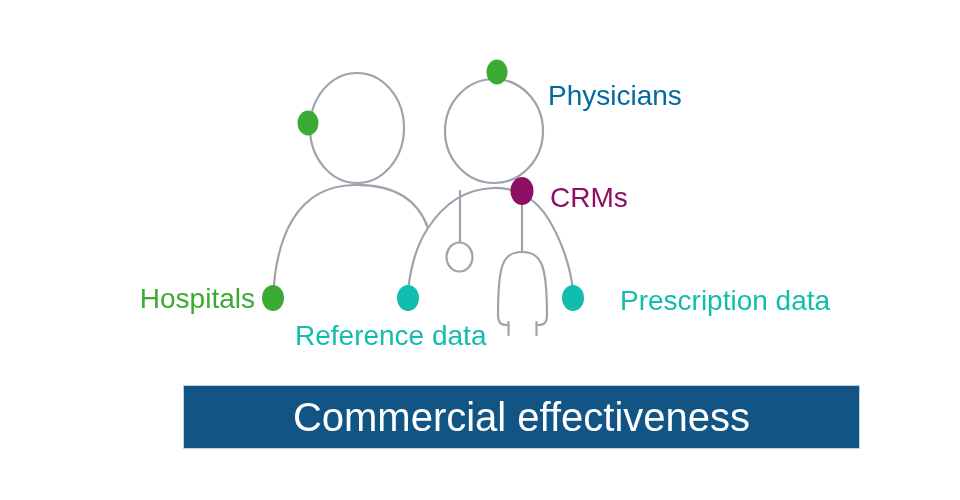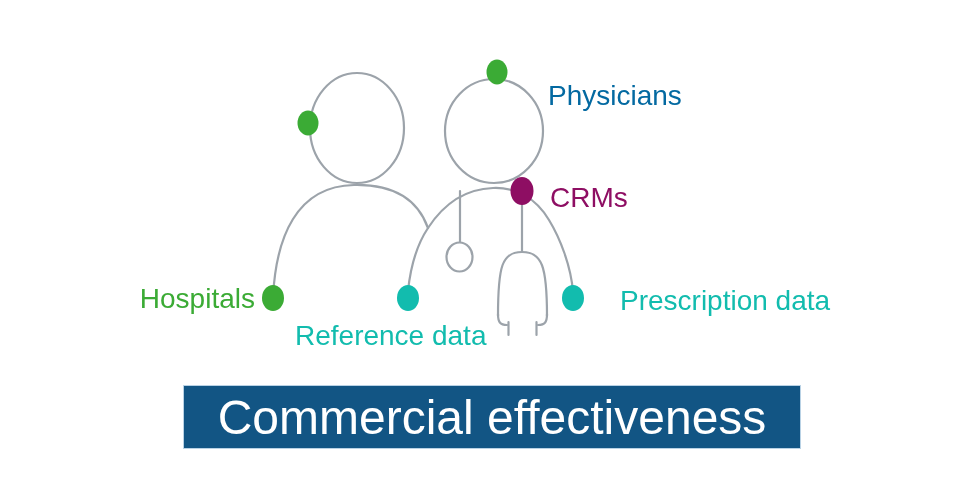--- a/index.html
+++ b/index.html
@@ -23,26 +23,26 @@
   .label {
     position: absolute;
     font-size: 28px;
     line-height: 33px;
     white-space: nowrap;
   }
   .banner {
     position: absolute;
     left: 183px;
     top: 385px;
-    width: 618px;
+    width: 677px;
     height: 64px;
     display: flex;
     align-items: center;
     justify-content: center;
-    font-size: 48px;
+    font-size: 40px;
     border: 1px solid #b9d2e5;
     box-sizing: border-box;
   }
 </style>
 </head>
 <body>
 
 <div class="stage">
 
   <svg class="diagram-svg" width="960" height="500" viewBox="0 0 960 500">

